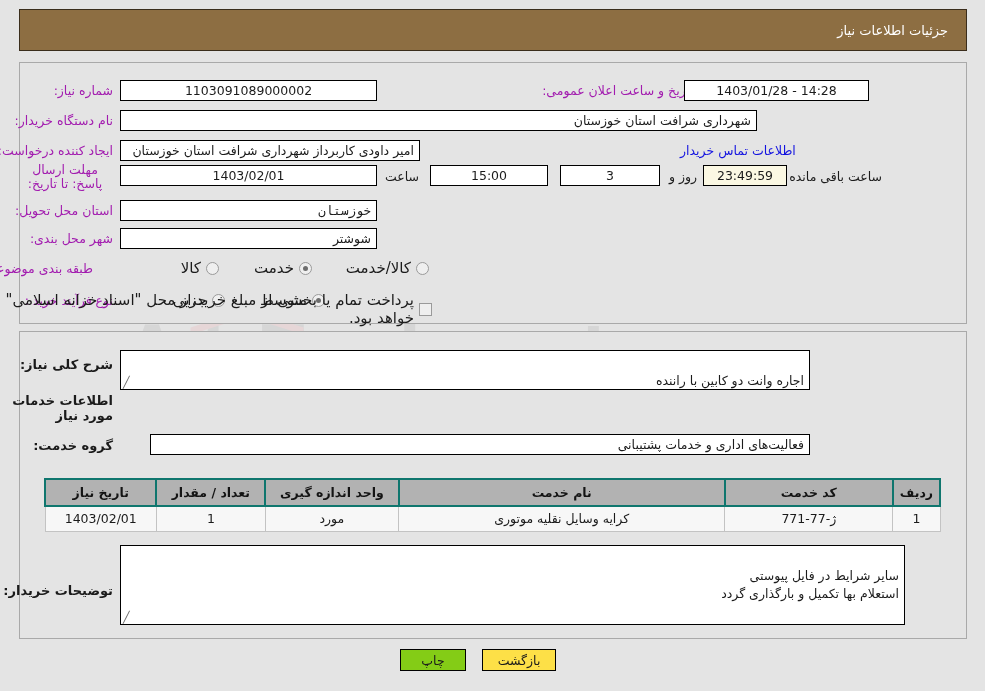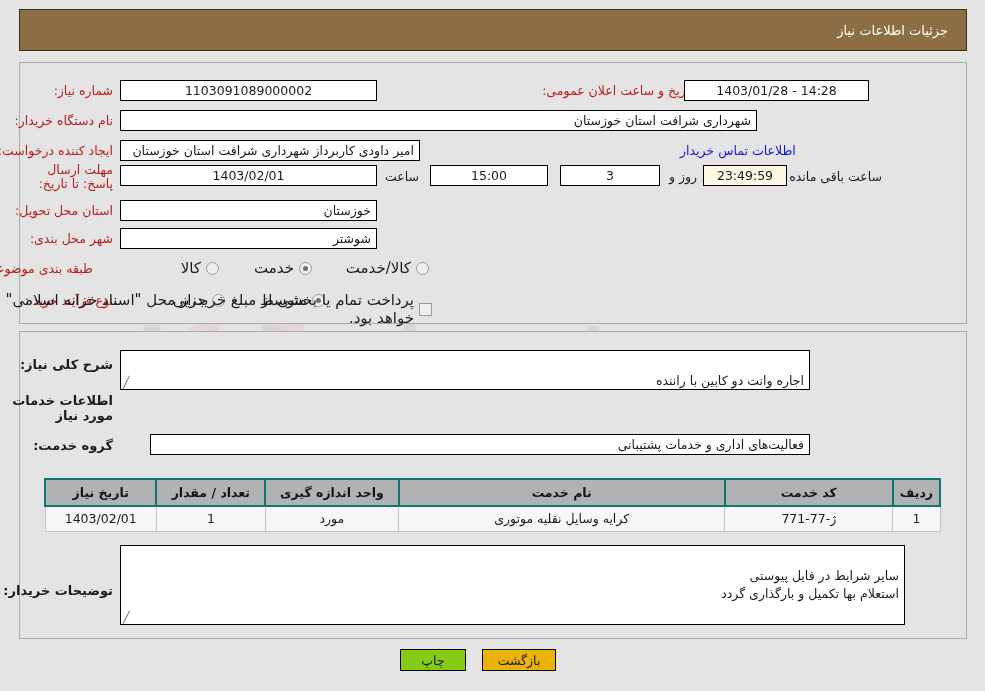--- a/index.html
+++ b/index.html
@@ -72,22 +72,22 @@
   
   .frow {
     position: absolute;
     display: flex;
     align-items: center;
     height: 22px;
     white-space: nowrap;
   }
   .lbl {
     font-size: 12.5px;
-    color: #b91c1c;
-    text-align: right;
+    color: #a21caf;
+    text-align: center;
     line-height: 1.25;
   }
   .lbl.two-line { white-space: normal; line-height: 1.15; }
   .fld {
     background: #ffffff;
     border: 1px solid #000000;
     height: 21px;
     font-size: 12.5px;
     color: #1b1b1b;
     display: flex;
@@ -200,21 +200,21 @@
     height: 22px;
     border: 1px solid #000000;
     font-size: 12.5px;
     color: #1b1b1b;
     display: flex;
     align-items: center;
     justify-content: center;
     cursor: pointer;
     font-family: "DejaVu Sans", "Liberation Sans", sans-serif;
   }
-  #btn-back  { background: #eab308; }
+  #btn-back  { background: #fde047; }
   #btn-print { background: #84cc16; }
 </style>
 </head>
 <body>
 
 <div id="page">
 
   <div class="watermark">
     <div class="wm-text">AriaTender.net</div>
     <svg class="wm-shield" viewBox="0 0 118 122">
@@ -259,21 +259,21 @@
   <div class="mini" style="position:absolute; right:566px; top:169px; z-index:3;">ساعت</div>
   <div class="fld ctr" style="position:absolute; right:437px; top:165px; width:118px; z-index:3;">15:00</div>
   <div class="fld ctr" style="position:absolute; right:325px; top:165px; width:100px; z-index:3;">3</div>
   <div class="mini" style="position:absolute; right:288px; top:169px; z-index:3;">روز و</div>
   <div class="fld timer" style="position:absolute; right:198px; top:165px; width:84px; z-index:3;">23:49:59</div>
   <div class="mini" style="position:absolute; right:103px; top:169px; z-index:3;">ساعت باقی مانده</div>
 
   <div class="frow" style="right:872px; top:200px; z-index:3;">
     <span class="lbl">استان محل تحویل:</span>
   </div>
-  <div class="fld rt" style="position:absolute; right:608px; top:200px; width:257px; z-index:3;">خوزستان</div>
+  <div class="fld rt" style="position:absolute; right:608px; top:200px; width:257px; z-index:3;font-family:Liberation Mono, monospace;">خوزستان</div>
 
   <div class="frow" style="right:872px; top:228px; z-index:3;">
     <span class="lbl">شهر محل بندی:</span>
   </div>
   <div class="fld rt" style="position:absolute; right:608px; top:228px; width:257px; z-index:3;">شوشتر</div>
 
   <div class="frow" style="right:892px; top:258px; z-index:3;">
     <span class="lbl">طبقه بندی موضوعی:</span>
   </div>
   <div class="opt" style="position:absolute; right:766px; top:259px; z-index:3;">

